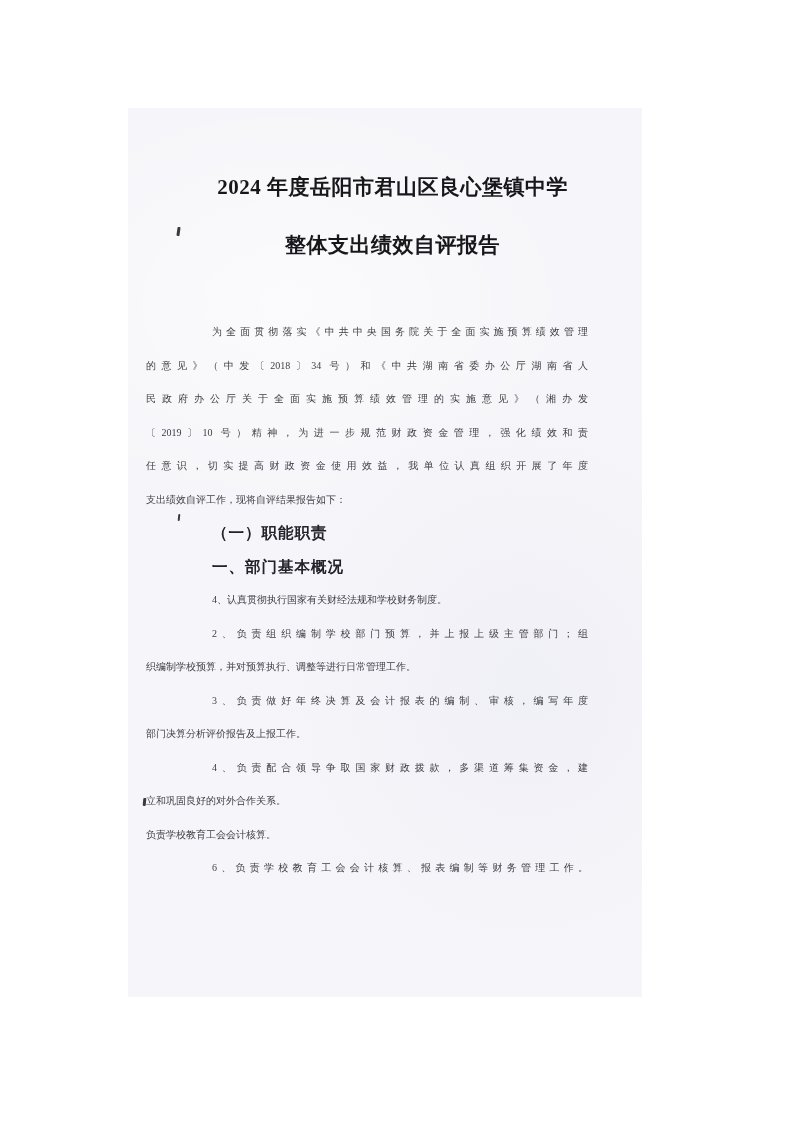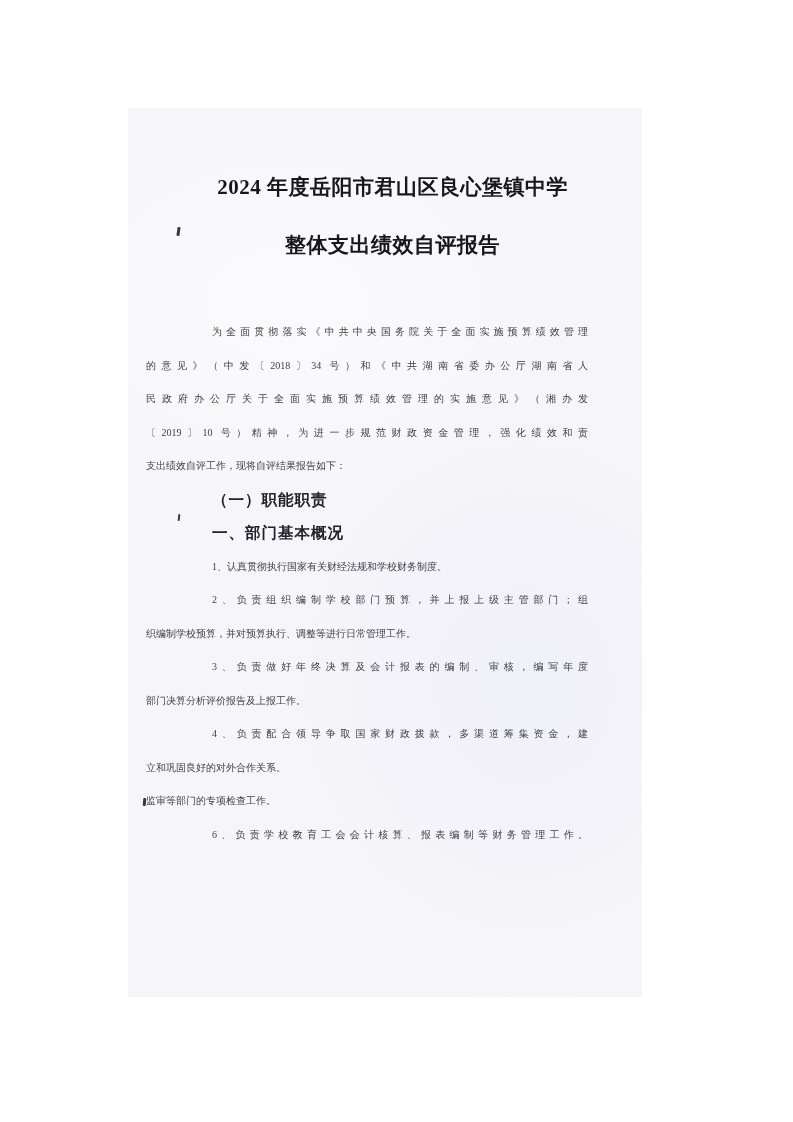--- a/index.html
+++ b/index.html
@@ -89,31 +89,32 @@
 
 <div id="canvas">
   <div id="page">
     <div id="title-line1" class="title">2024 年度岳阳市君山区良心堡镇中学</div>
     <div id="title-line2" class="title">整体支出绩效自评报告</div>
     <div id="body-lines">
         <div class="line indent justify">为全面贯彻落实《中共中央国务院关于全面实施预算绩效管理</div>
         <div class="line justify">的意见》（中发〔2018〕34 号）和《中共湖南省委办公厅湖南省人</div>
         <div class="line justify">民政府办公厅关于全面实施预算绩效管理的实施意见》（湘办发</div>
         <div class="line justify">〔2019〕10 号）精神，为进一步规范财政资金管理，强化绩效和责</div>
+        <div class="line justify">任意识，切实提高财政资金使用效益，我单位认真组织开展了年度</div>
         <div class="line">支出绩效自评工作，现将自评结果报告如下：</div>
         <div class="line indent h2">（一）职能职责</div>
         <div class="line indent h1">一、部门基本概况</div>
-        <div class="line indent">1、认真贯彻执行国家有关财经法规和学校财务制度。</div>
+        <div class="line indent">4、认真贯彻执行国家有关财经法规和学校财务制度。</div>
         <div class="line indent justify">2、负责组织编制学校部门预算，并上报上级主管部门；组</div>
         <div class="line">织编制学校预算，并对预算执行、调整等进行日常管理工作。</div>
         <div class="line indent justify">3、负责做好年终决算及会计报表的编制、审核，编写年度</div>
         <div class="line">部门决算分析评价报告及上报工作。</div>
         <div class="line indent justify">4、负责配合领导争取国家财政拨款，多渠道筹集资金，建</div>
         <div class="line">立和巩固良好的对外合作关系。</div>
-        <div class="line">监审等部门的专项检查工作。</div>
+        <div class="line">负责学校教育工会会计核算。</div>
         <div class="line indent justify">6、负责学校教育工会会计核算、报表编制等财务管理工作。</div>
       </div>
     <div id="mark-1" class="mark"></div>
     <div id="mark-2" class="mark"></div>
     <div id="mark-3" class="mark"></div>
   </div>
   <div id="edge-strip"></div>
 </div>
 
 </body></html>

